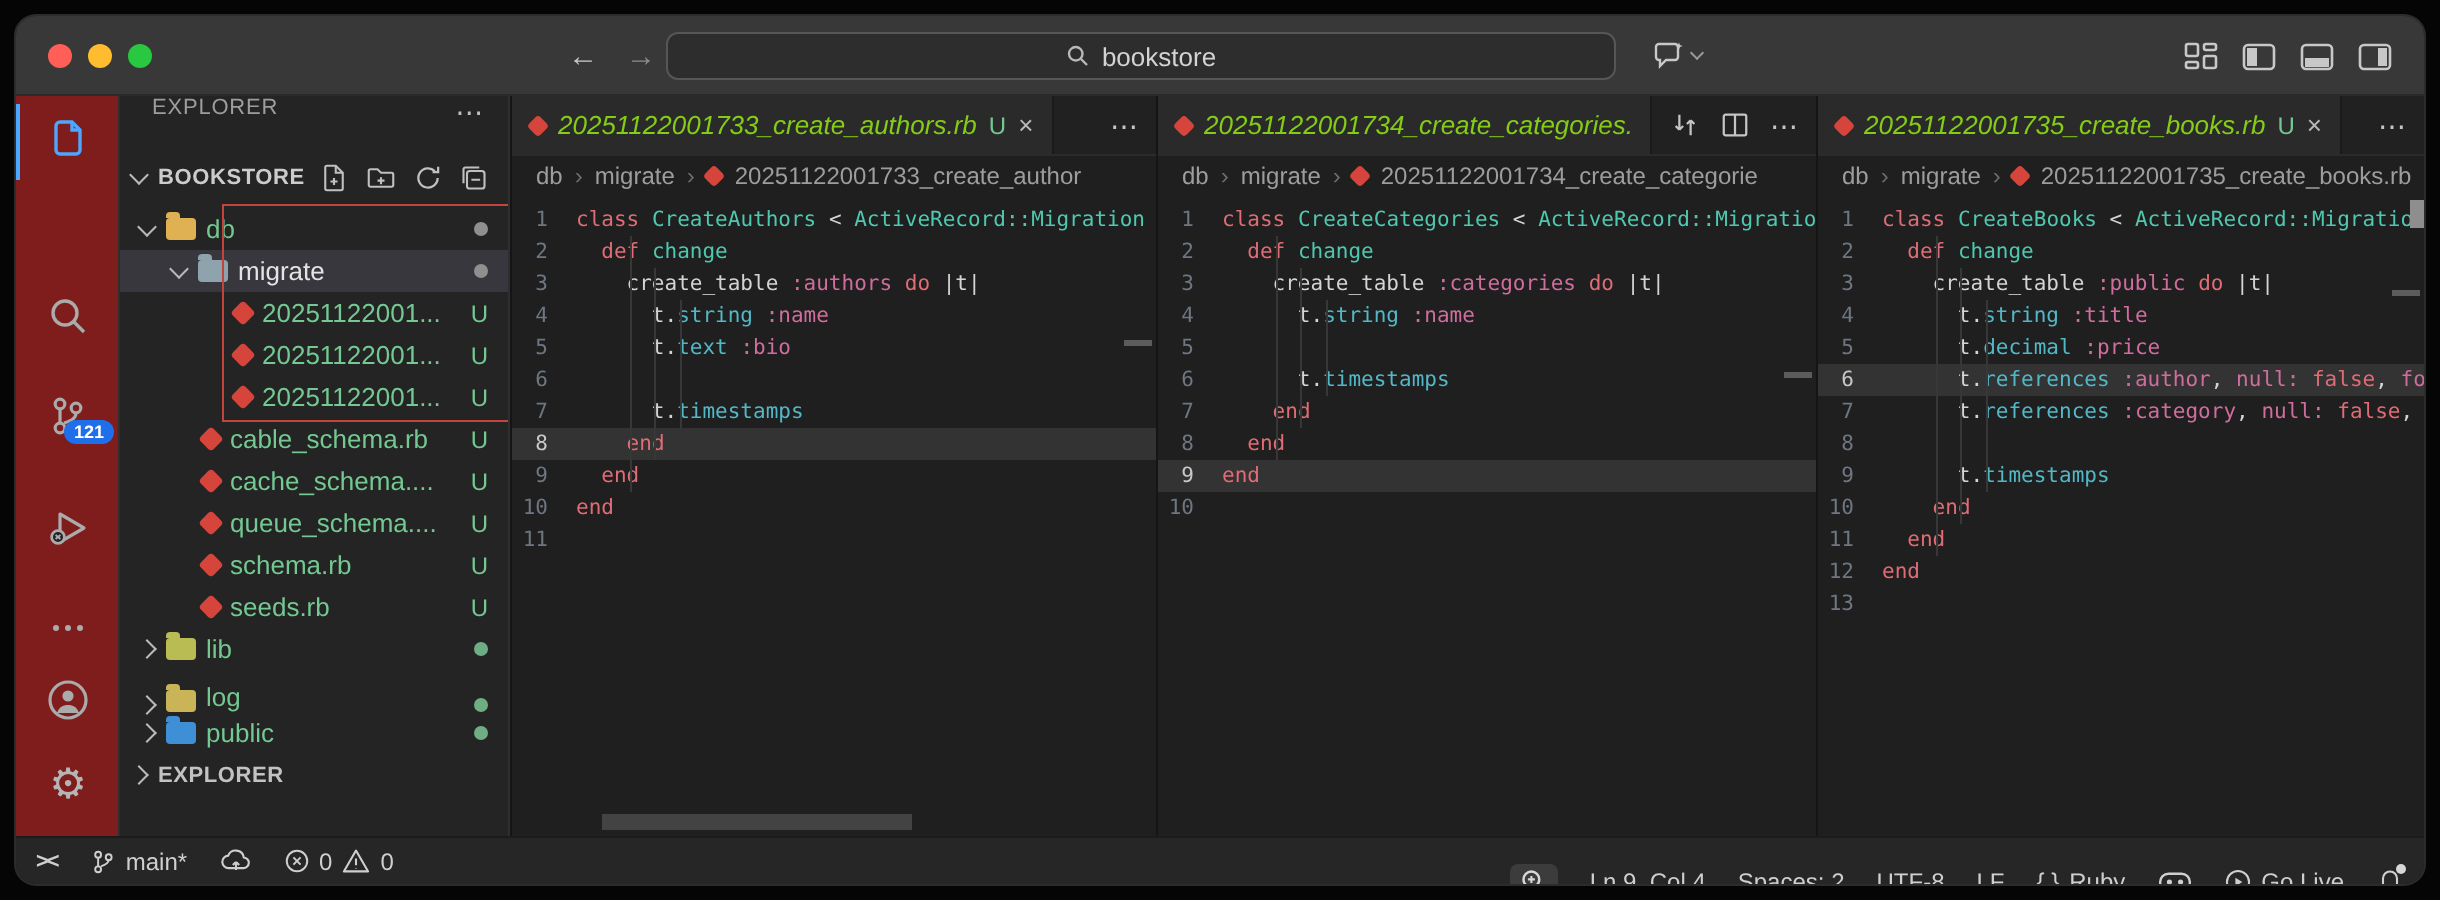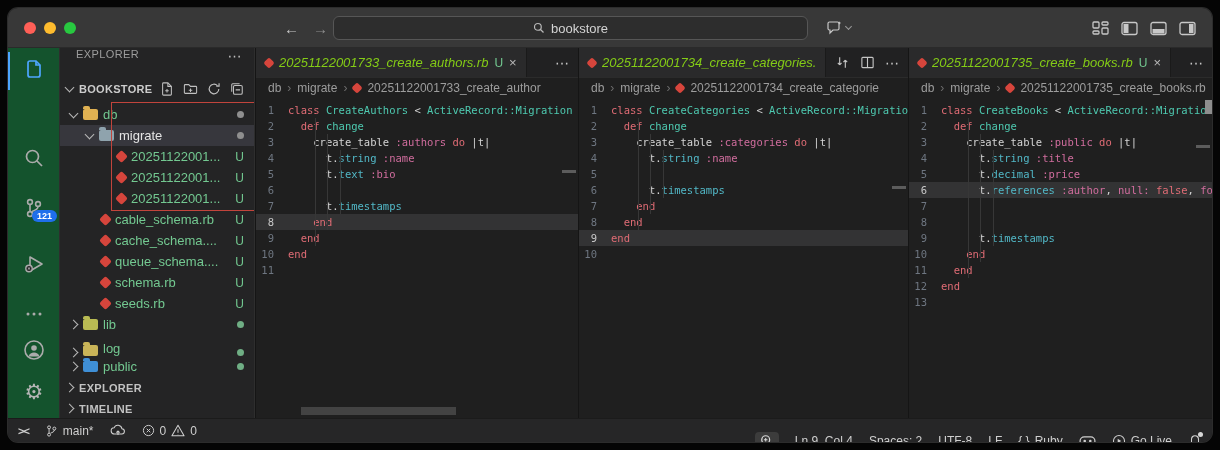--- a/index.html
+++ b/index.html
@@ -19,21 +19,21 @@
   .searchbox { position:absolute; left:325px; top:8px; width:475px; height:24px; background:#2d2d2d;
                border:1px solid #565656; border-radius:6px; display:flex; align-items:center; justify-content:center;
                gap:6px; color:#d3d3d3; font-size:13px; }
   .chat-wrap { position:absolute; left:818px; top:0; height:40px; display:flex; align-items:center; gap:3px; color:#c8c8c8; }
   .tb-right { position:absolute; right:16px; top:0; height:40px; display:flex; align-items:center; gap:12px; }
   .tb-right svg { display:block; }
 
   
   .main { position:relative; display:flex; height:370px; }
 
-  .activitybar { position:relative; width:52px; background:#14532d; border-right:1px solid #2e2e2e; }
+  .activitybar { position:relative; width:52px; background:#7f1d1d; border-right:1px solid #2e2e2e; }
   .ab-ind { position:absolute; left:0; top:4px; width:2px; height:38px; background:#4da6ff; }
   .ab-icon { position:absolute; left:0; width:52px; height:36px; display:flex; align-items:center; justify-content:center; }
   .ab-badge { position:absolute; left:24px; top:20px; background:#1f6feb; color:#fff; font-size:9px; font-weight:bold;
               border-radius:8px; padding:1px 5px; }
 
   .sidebar { position:relative; width:195px; background:#242425; border-right:1px solid #2e2e2e; overflow:hidden; }
   .sb-h1 { height:28px; display:flex; align-items:flex-start; padding:0 12px 0 16px; color:#9d9d9d; font-size:11px; letter-spacing:.4px; }
   .sb-h1 .flex1, .flex1 { flex:1; }
   .sb-h2 { height:26px; display:flex; align-items:center; gap:6px; padding:0 10px 0 6px; color:#cccccc;
            font-size:11px; font-weight:bold; letter-spacing:.3px; }
@@ -308,24 +308,20 @@
               <span class="fld fld-public"></span>
               <span class="lbl">public</span>
               <span class="right">
                 <span class="dot" style="background:#6fae84"></span>
               </span>
             </div>
             <div class="sec-row">
               <span class="chev rightd"></span>
               <span>EXPLORER</span>
             </div>
-            <div class="sec-row">
-              <span class="chev rightd"></span>
-              <span>TIMELINE</span>
-            </div>
           </div>
         <div class="redbox"></div>
       </div>
 
       <div class="editors" id="editors">
           <div class="group" style="flex: 0 0 323px; min-width: 0px;">
             <div class="tabbar">
               <div class="tab">
                 <span class="rbico sm"></span>
                 <span class="ttl">20251122001733_create_authors.rb</span>
@@ -426,21 +422,21 @@
               <span class="rbico sm"></span>
               <span>20251122001735_create_books.rb</span>
             </div>
             <div class="code">
               <div class="cline"><span class="ln">1</span><span><span class="tok-k">class</span><span class="tok-p"> </span><span class="tok-c">CreateBooks</span><span class="tok-p"> &lt; </span><span class="tok-c">ActiveRecord::Migration</span></span></div>
               <div class="cline"><span class="ln">2</span><span><span class="tok-p">  </span><span class="tok-k">def</span><span class="tok-p"> </span><span class="tok-c">change</span></span></div>
               <div class="cline"><span class="ln">3</span><span><span class="tok-p">    create_table </span><span class="tok-s">:public</span><span class="tok-p"> </span><span class="tok-k">do</span><span class="tok-p"> |t|</span></span></div>
               <div class="cline"><span class="ln">4</span><span><span class="tok-p">      t.</span><span class="tok-m">string</span><span class="tok-p"> </span><span class="tok-s">:title</span></span></div>
               <div class="cline"><span class="ln">5</span><span><span class="tok-p">      t.</span><span class="tok-m">decimal</span><span class="tok-p"> </span><span class="tok-s">:price</span></span></div>
               <div class="cline active"><span class="ln">6</span><span><span class="tok-p">      t.</span><span class="tok-m">references</span><span class="tok-p"> </span><span class="tok-s">:author</span><span class="tok-p">, </span><span class="tok-s">null:</span><span class="tok-p"> </span><span class="tok-k">false</span><span class="tok-p">, </span><span class="tok-s">fo</span></span></div>
-              <div class="cline"><span class="ln">7</span></div>
+              <div class="cline"><span class="ln">7</span><span><span class="tok-p">      t.</span><span class="tok-m">references</span><span class="tok-p"> </span><span class="tok-s">:category</span><span class="tok-p">, </span><span class="tok-s">null:</span><span class="tok-p"> </span><span class="tok-k">false</span><span class="tok-p">,</span></span></div>
               <div class="cline"><span class="ln">8</span><span></span></div>
               <div class="cline"><span class="ln">9</span><span><span class="tok-p">      t.</span><span class="tok-m">timestamps</span></span></div>
               <div class="cline"><span class="ln">10</span><span><span class="tok-p">    </span><span class="tok-k">end</span></span></div>
               <div class="cline"><span class="ln">11</span><span><span class="tok-p">  </span><span class="tok-k">end</span></span></div>
               <div class="cline"><span class="ln">12</span><span><span class="tok-k">end</span></span></div>
               <div class="cline"><span class="ln">13</span><span></span></div>
               <div class="guide" style="left: 59px; top: 20px; height: 160px;"></div>
               <div class="guide" style="left: 71px; top: 36px; height: 128px;"></div>
               <div class="guide" style="left: 84px; top: 52px; height: 96px;"></div>
               <div class="rdash" style="top: 47px;"></div>

